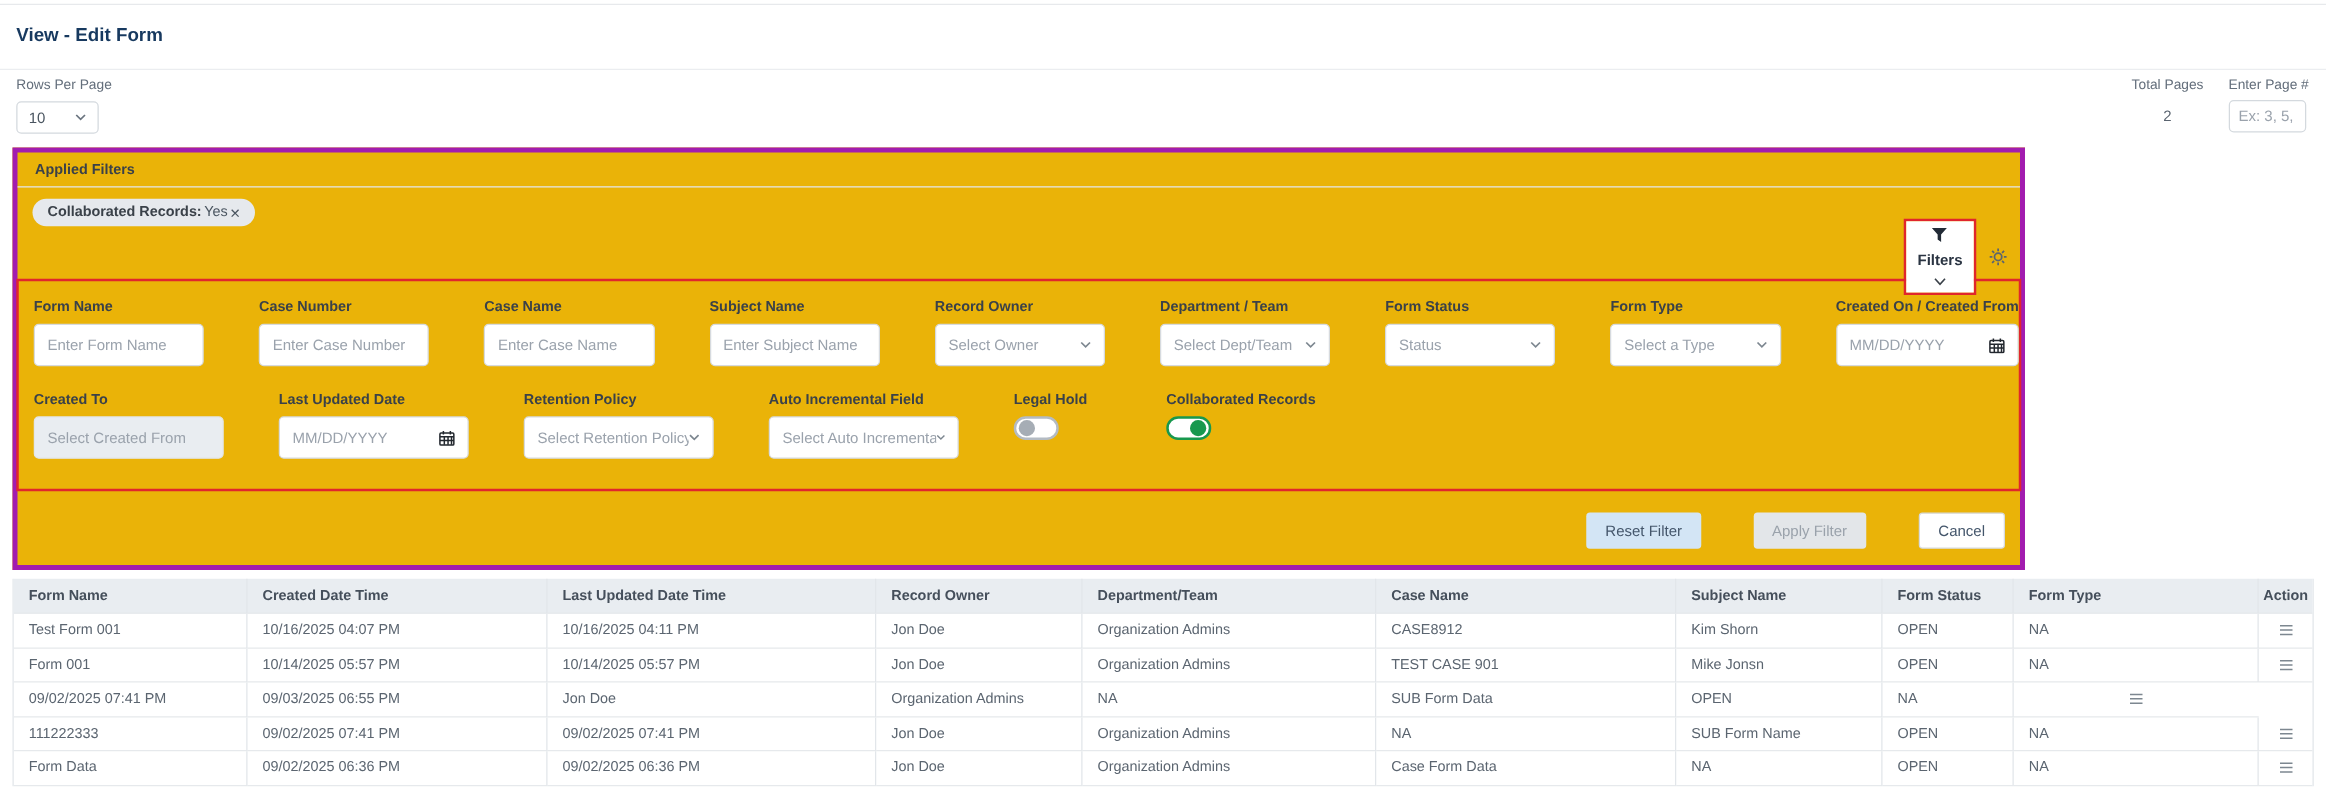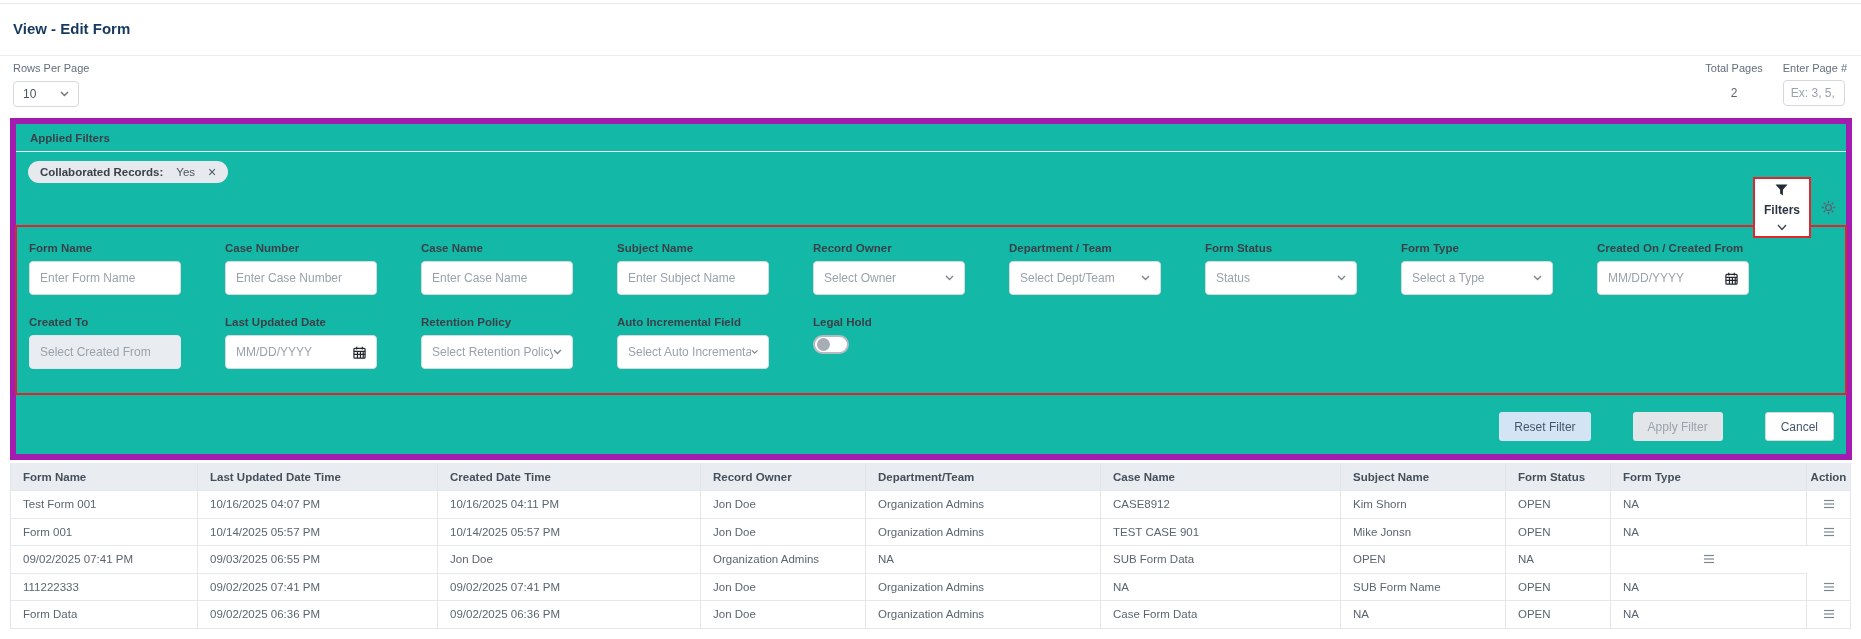--- a/index.html
+++ b/index.html
@@ -14,24 +14,24 @@
   .small-label { font-size:11px; color:#636e7b; white-space:nowrap; }
   .rpp-select { margin-top:7px; width:66px; height:26px; border:1px solid #d4d9de; border-radius:4px;
     display:flex; align-items:center; justify-content:space-between; padding:0 9px; font-size:12px; color:#4a5560; cursor:pointer; }
   .right-controls { margin-left:auto; display:flex; gap:20px; }
   .total-pages { text-align:center; }
   .total-pages .val { margin-top:12px; font-size:12px; color:#5a6470; }
   .enter-page input { margin-top:6px; width:62px; height:26px; border:1px solid #d4d9de; border-radius:4px;
     padding:0 7px; font-size:12px; color:#4a5560; font-family:inherit; }
   .enter-page input::placeholder { color:#9aa2ac; }
 
-  .panel { position:absolute; top:118px; left:10px; width:1842px; border:6px solid #a21caf; background:#14b8a6; }
+  .panel { position:absolute; top:118px; left:10px; width:1610px; border:4px solid #a21caf; background:#eab308; }
   .panel-header { padding:8px 14px 7px; font-size:11.5px; font-weight:bold; color:#3a4149; border-bottom:1px solid #e4e8ec; }
   .chip-row { padding:9px 12px 6px; }
-  .chip { display:inline-flex; align-items:center; gap:13px; background:#e6e9ed; border-radius:14px;
+  .chip { display:inline-flex; align-items:center; gap:2px; background:#e6e9ed; border-radius:14px;
     padding:5px 12px; font-size:11.5px; color:#3a4149; }
   .chip .cl { font-weight:bold; }
   .chip .cv { color:#4a5560; }
   .chip .cx { font-size:14px; line-height:10px; color:#4a5560; cursor:pointer; }
 
   .filters-bar { display:flex; justify-content:flex-end; align-items:center; gap:10px; padding:2px 10px 0; height:34px; }
   .red-box { border:2px solid #e0262d; }
   .filters-btn { display:flex; align-items:center; gap:7px; font-size:12px; font-weight:bold;
     color:#2a3442; padding:5px 9px; cursor:pointer; background:#fff;flex-direction:column; }
   .gear-btn { display:flex; align-items:center; cursor:pointer; }
@@ -240,35 +240,41 @@
               <path d="M1 1 L4.5 4.5 L8 1" stroke="#7d8790" fill="none" stroke-width="1.4"></path>
             </svg>
           </div>
         </div>
         <div class="field narrow">
           <div class="f-label">Legal Hold</div>
           <div class="toggle">
             <div class="knob"></div>
           </div>
         </div>
+        <div class="field">
+          <div class="f-label">Collaborated Records</div>
+          <div class="toggle on">
+            <div class="knob"></div>
+          </div>
+        </div>
       </div>
   </div>
 
   <div class="btn-row">
     <button class="btn btn-reset">Reset Filter</button>
     <button class="btn btn-apply">Apply Filter</button>
     <button class="btn btn-cancel">Cancel</button>
   </div>
 </div>
 
 <div class="data-table">
   <div class="t-row t-head" id="thead">
       <div class="t-cell">Form Name</div>
+      <div class="t-cell">Created Date Time</div>
       <div class="t-cell">Last Updated Date Time</div>
-      <div class="t-cell">Created Date Time</div>
       <div class="t-cell">Record Owner</div>
       <div class="t-cell">Department/Team</div>
       <div class="t-cell">Case Name</div>
       <div class="t-cell">Subject Name</div>
       <div class="t-cell">Form Status</div>
       <div class="t-cell">Form Type</div>
       <div class="t-cell">Action</div>
     </div>
   <div class="t-body" id="tbody">
       <div class="t-row">

